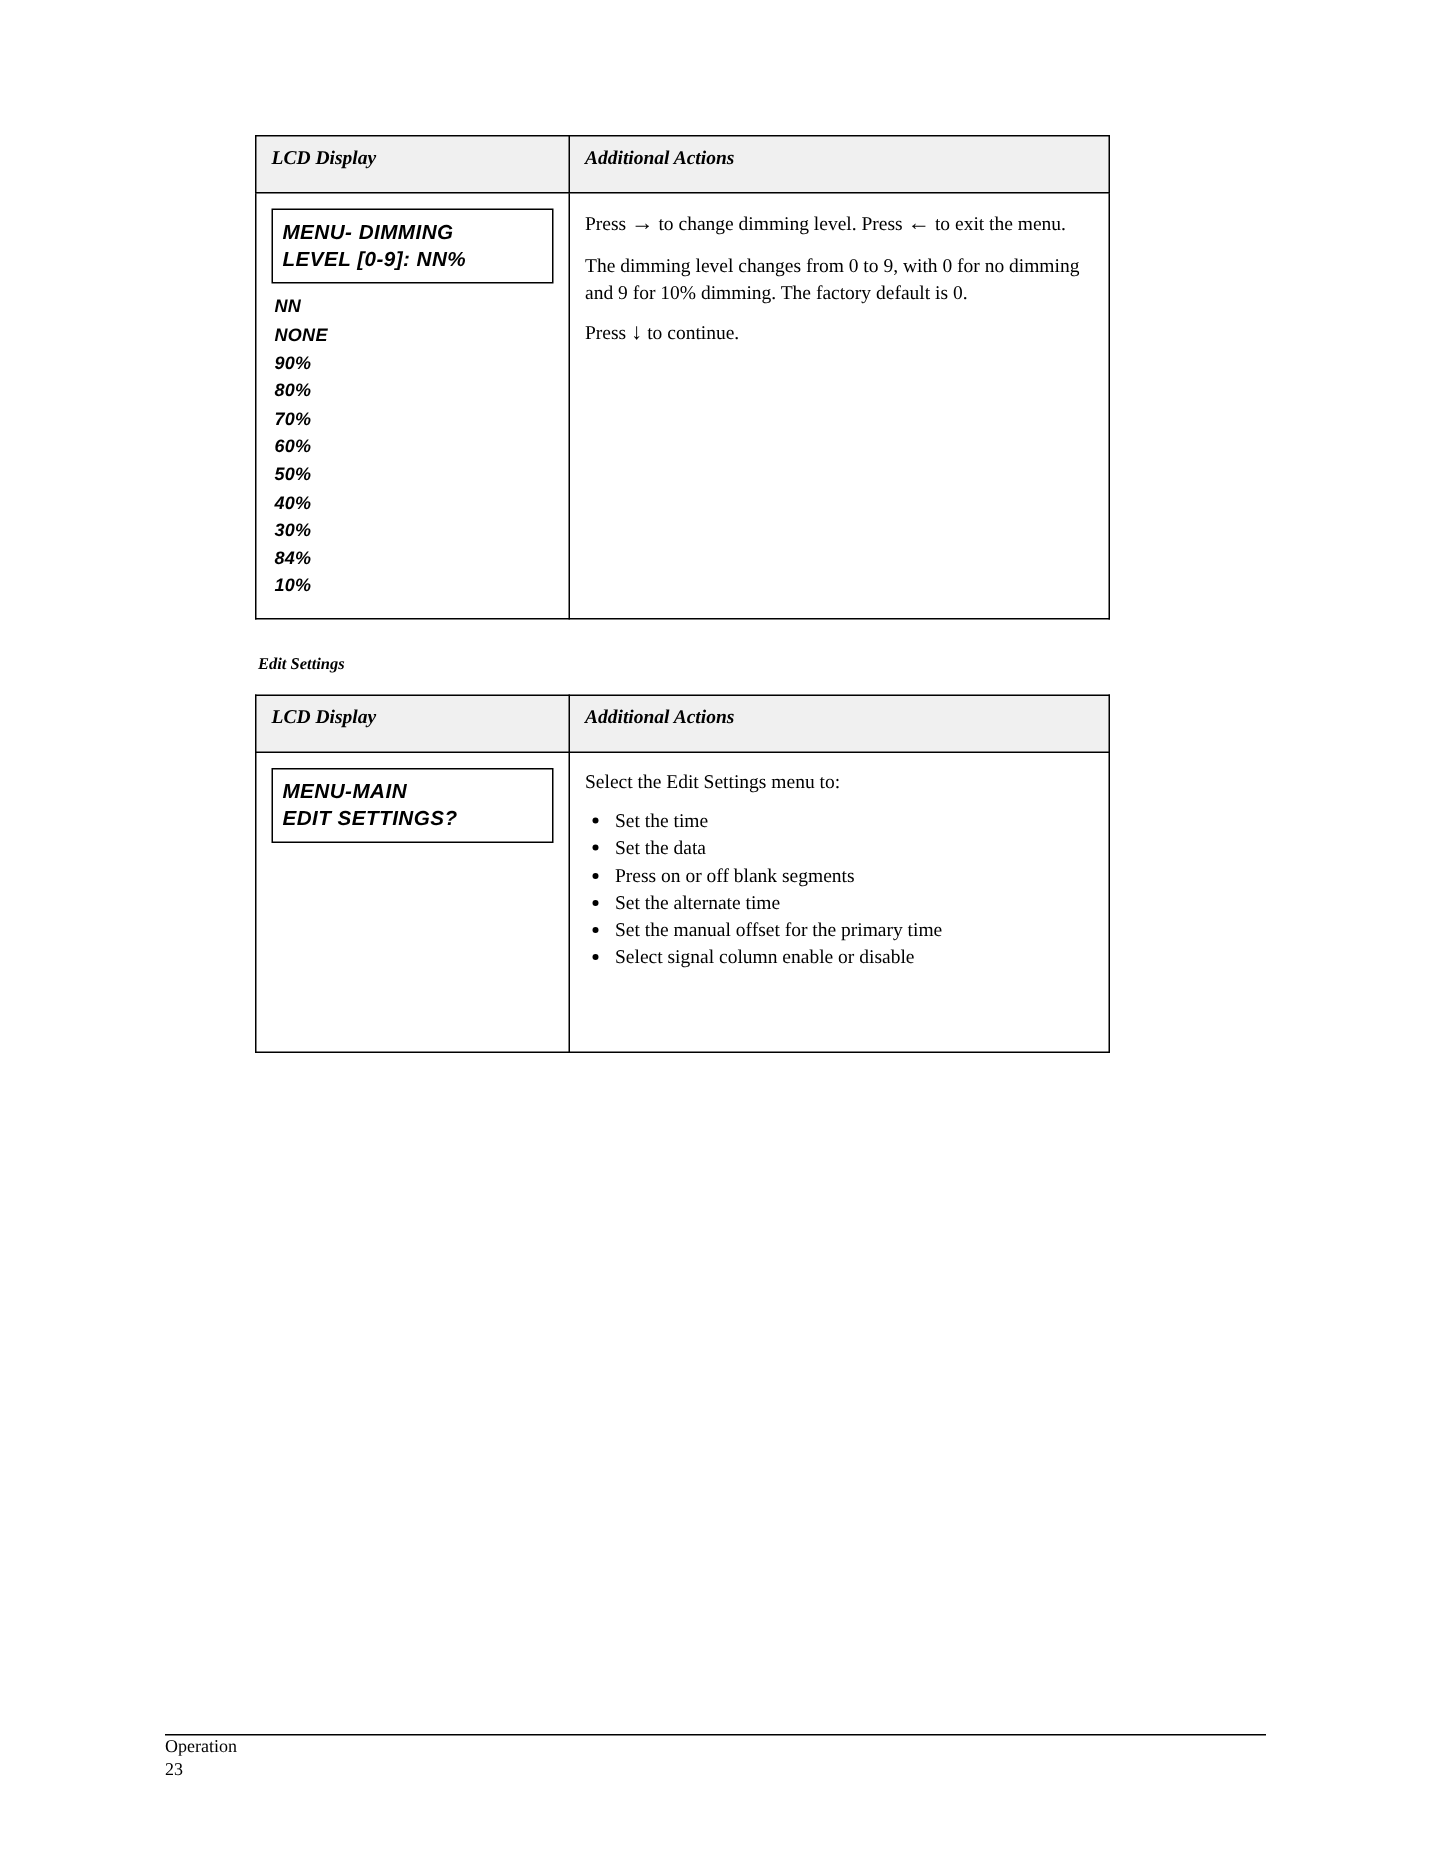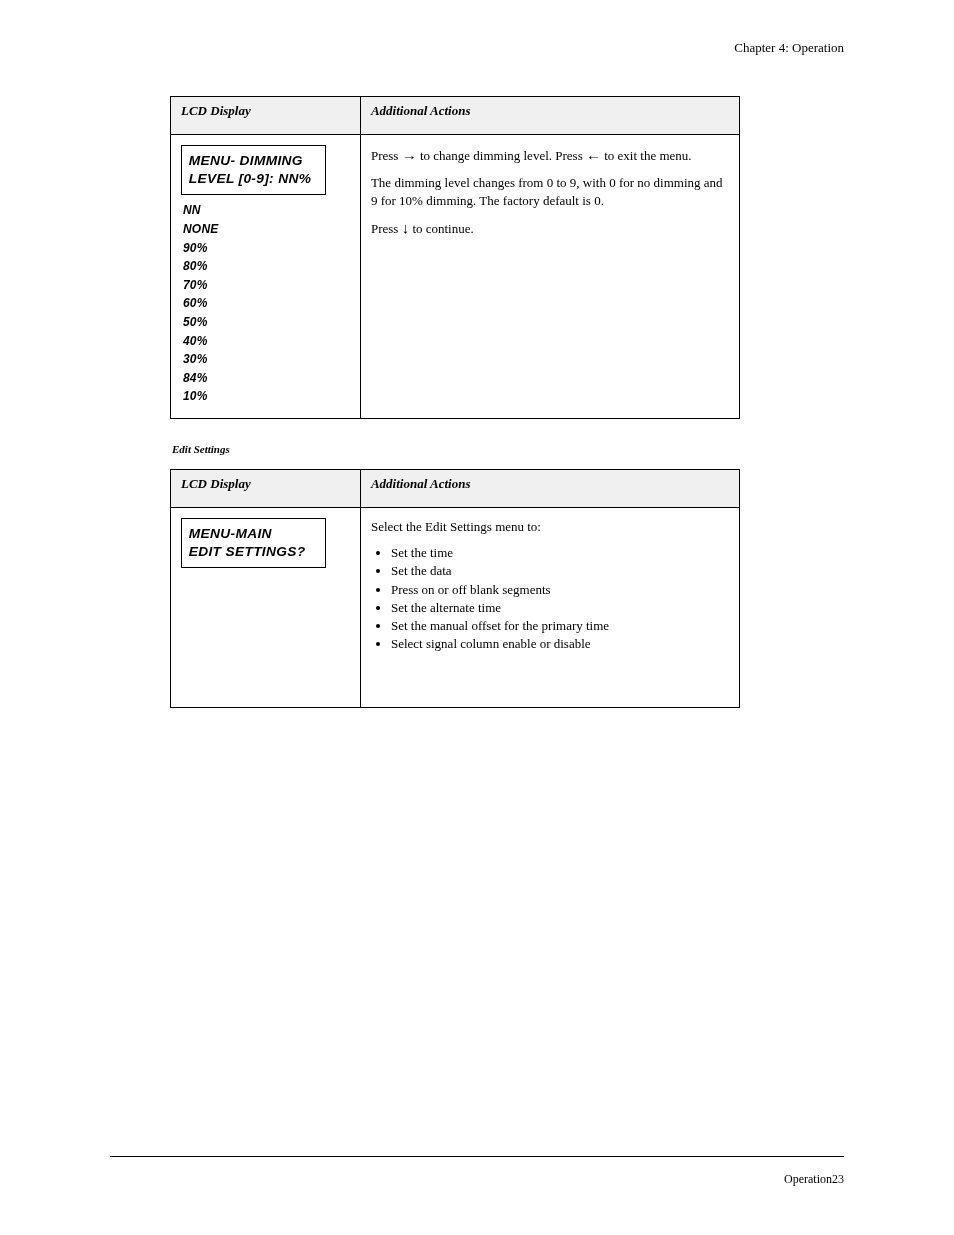--- a/index.html
+++ b/index.html
@@ -46,21 +46,21 @@
   td.cell {
     padding: 10px 10px 12px 10px;
     font-family: Georgia, 'Times New Roman', serif;
     font-size: 13px;
     line-height: 1.4;
   }
   .lcd-box {
     border: 1px solid #000;
     padding: 6px 8px 6px 8px;
     margin-bottom: 6px;
-    width: 145px;
+    width: 188px;
   }
   .lcd-text {
     font-family: 'Arial Black', Impact, sans-serif;
     font-style: italic;
     font-weight: 900;
     font-size: 13.5px;
     letter-spacing: 0.3px;
     line-height: 1.35;
     transform: scaleX(1.02);
   }
@@ -84,27 +84,27 @@
   }
   .footer {
     position: absolute;
     left: 110px;
     right: 110px;
     bottom: 48px;
     display: flex;
     justify-content: flex-end;
     font-size: 12px;
     font-family: Georgia, 'Times New Roman', serif;
+    flex-direction: column;
   }
 </style>
 </head>
 <body>
 
 <div class="page">
-  <div style="text-align:right; font-size:13px; margin:-50px 0 40px 0;">Chapter 4: Operation</div>
 
   <table class="ui-table">
     <tbody>
         <tr>
       <th class="col-display">LCD Display</th>
       <th class="col-action">Additional Actions</th>
     </tr>
     <tr>
       <td class="cell col-display">
         <div class="lcd-box">

